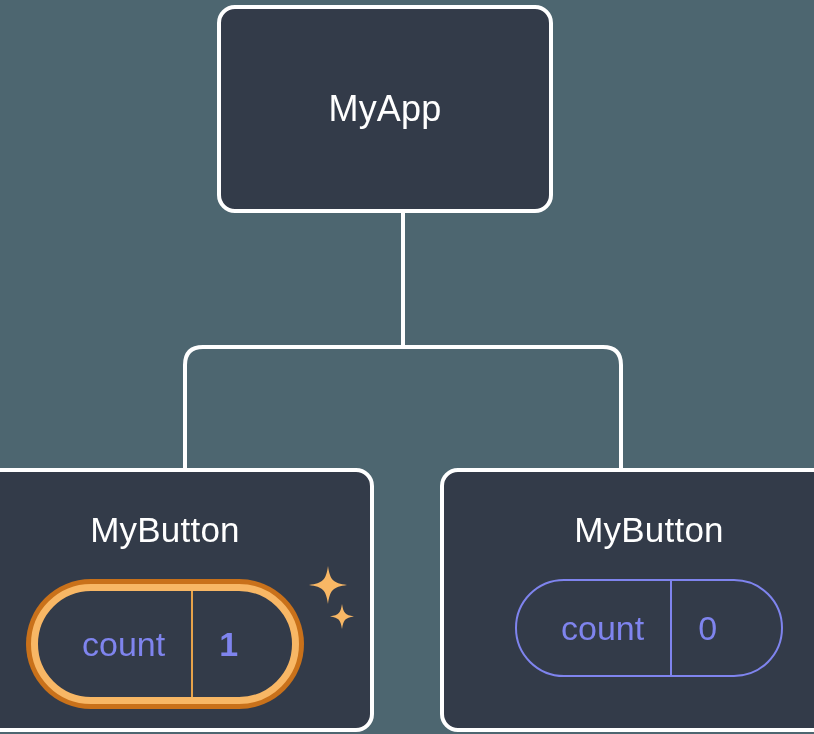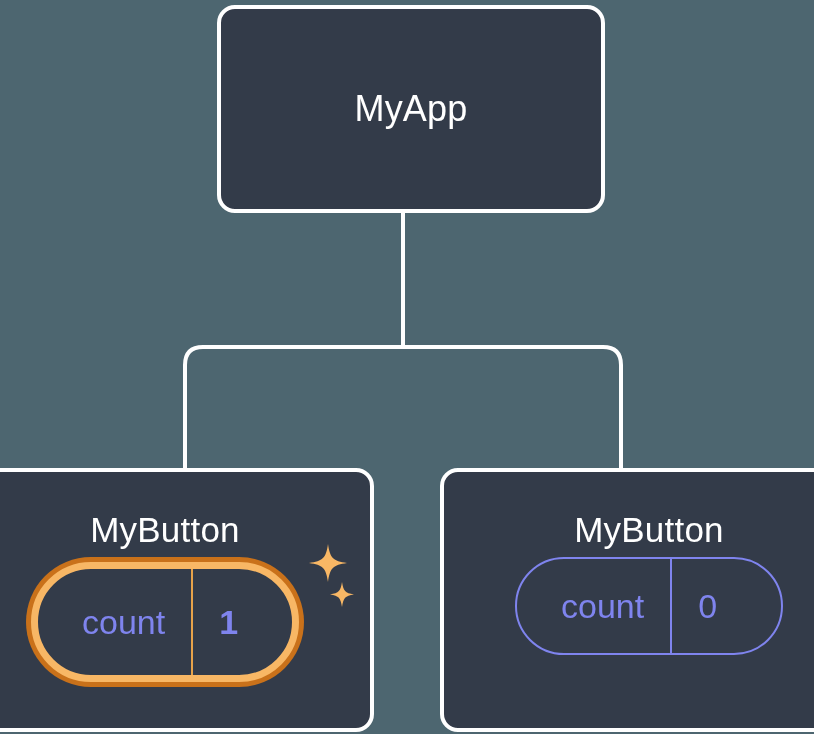--- a/index.html
+++ b/index.html
@@ -35,21 +35,21 @@
     background: #333b49;
     border: 4px solid #ffffff;
     border-radius: 18px;
     display: flex;
     flex-direction: column;
     align-items: center;
   }
   .node-root {
     left: 217px;
     top: 5px;
-    width: 388px;
+    width: 336px;
     height: 208px;
     justify-content: center;
   }
   .node-child {
     top: 468px;
     height: 264px;
     padding-top: 40px;
   }
   .node-child-left  { left: -44px; width: 418px; }
   .node-child-right { left: 440px; width: 418px; }
@@ -62,21 +62,21 @@
     line-height: 1;
     white-space: nowrap;
   }
   .node-child .node-title {
     font-size: 35px;
   }
 
   
   .pill-wrap {
     position: relative;
-    margin-top: 10px;
+    margin-top: 32px;
     display: flex;
     align-items: center;
   }
   .pill {
     box-sizing: border-box;
     display: flex;
     align-items: stretch;
     border-radius: 999px;
     height: 98px;
     background: transparent;

